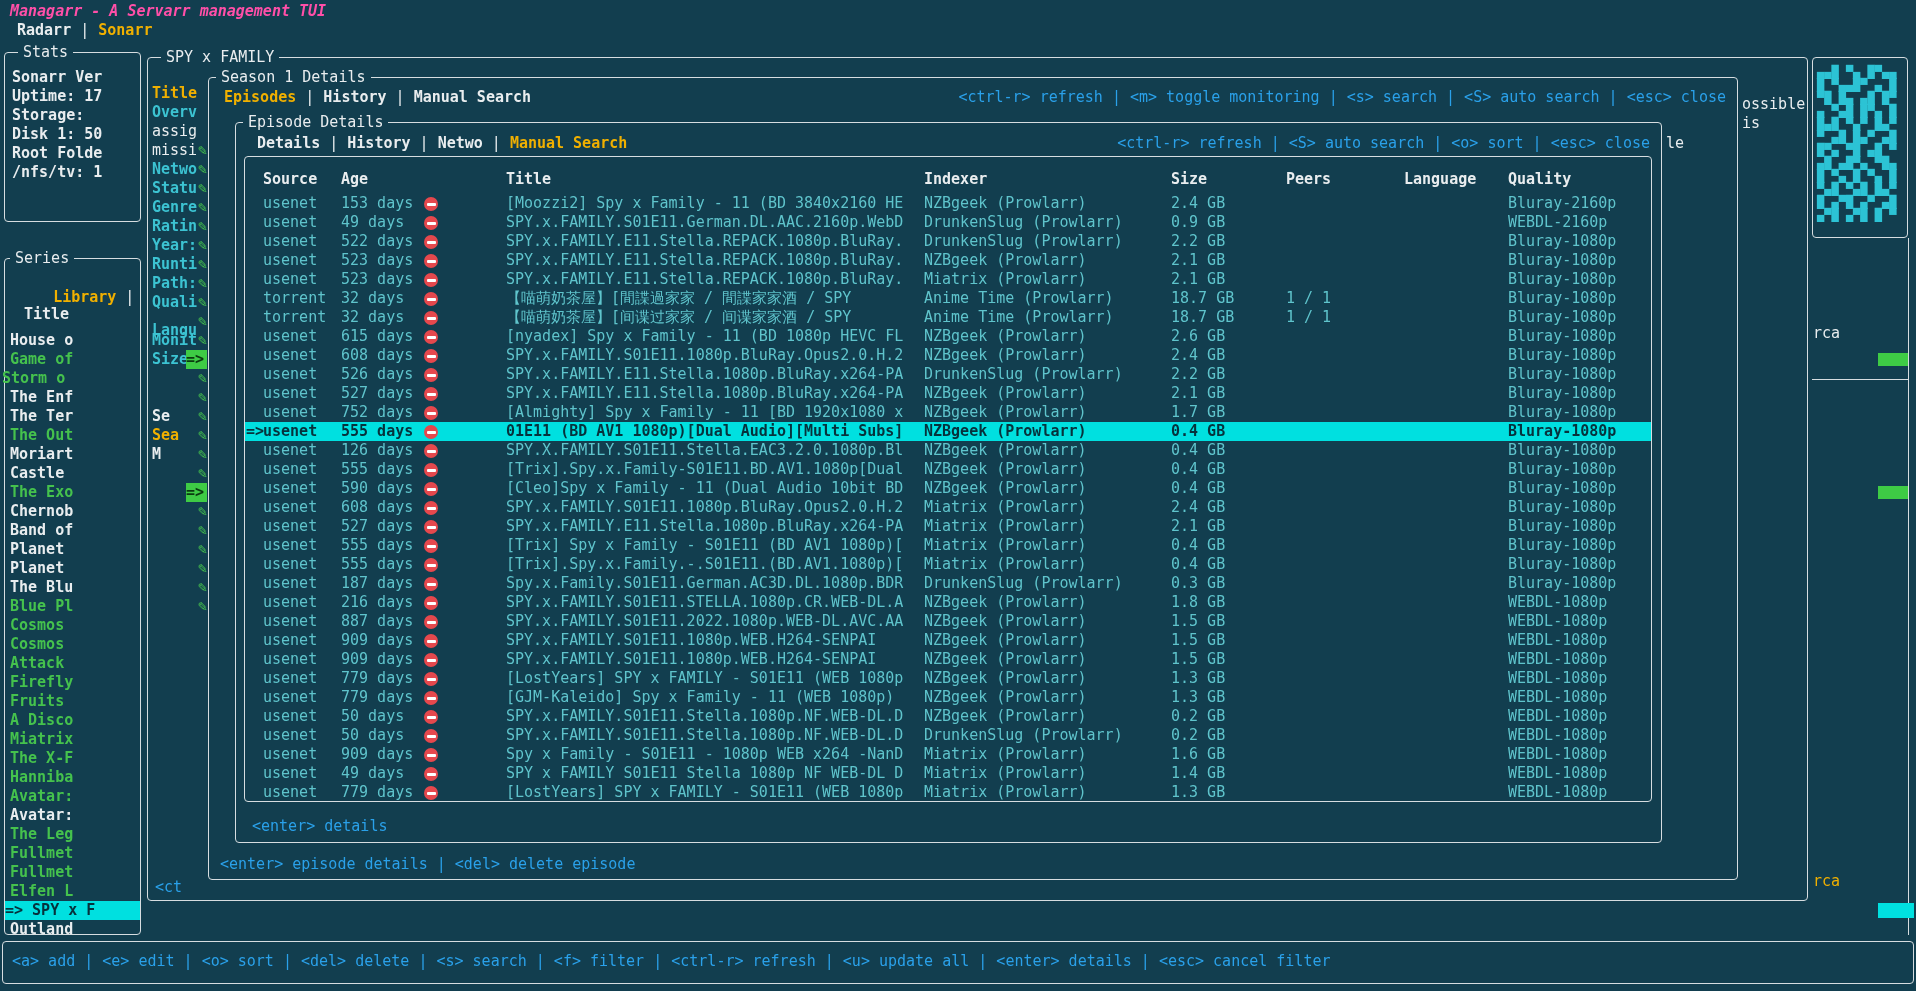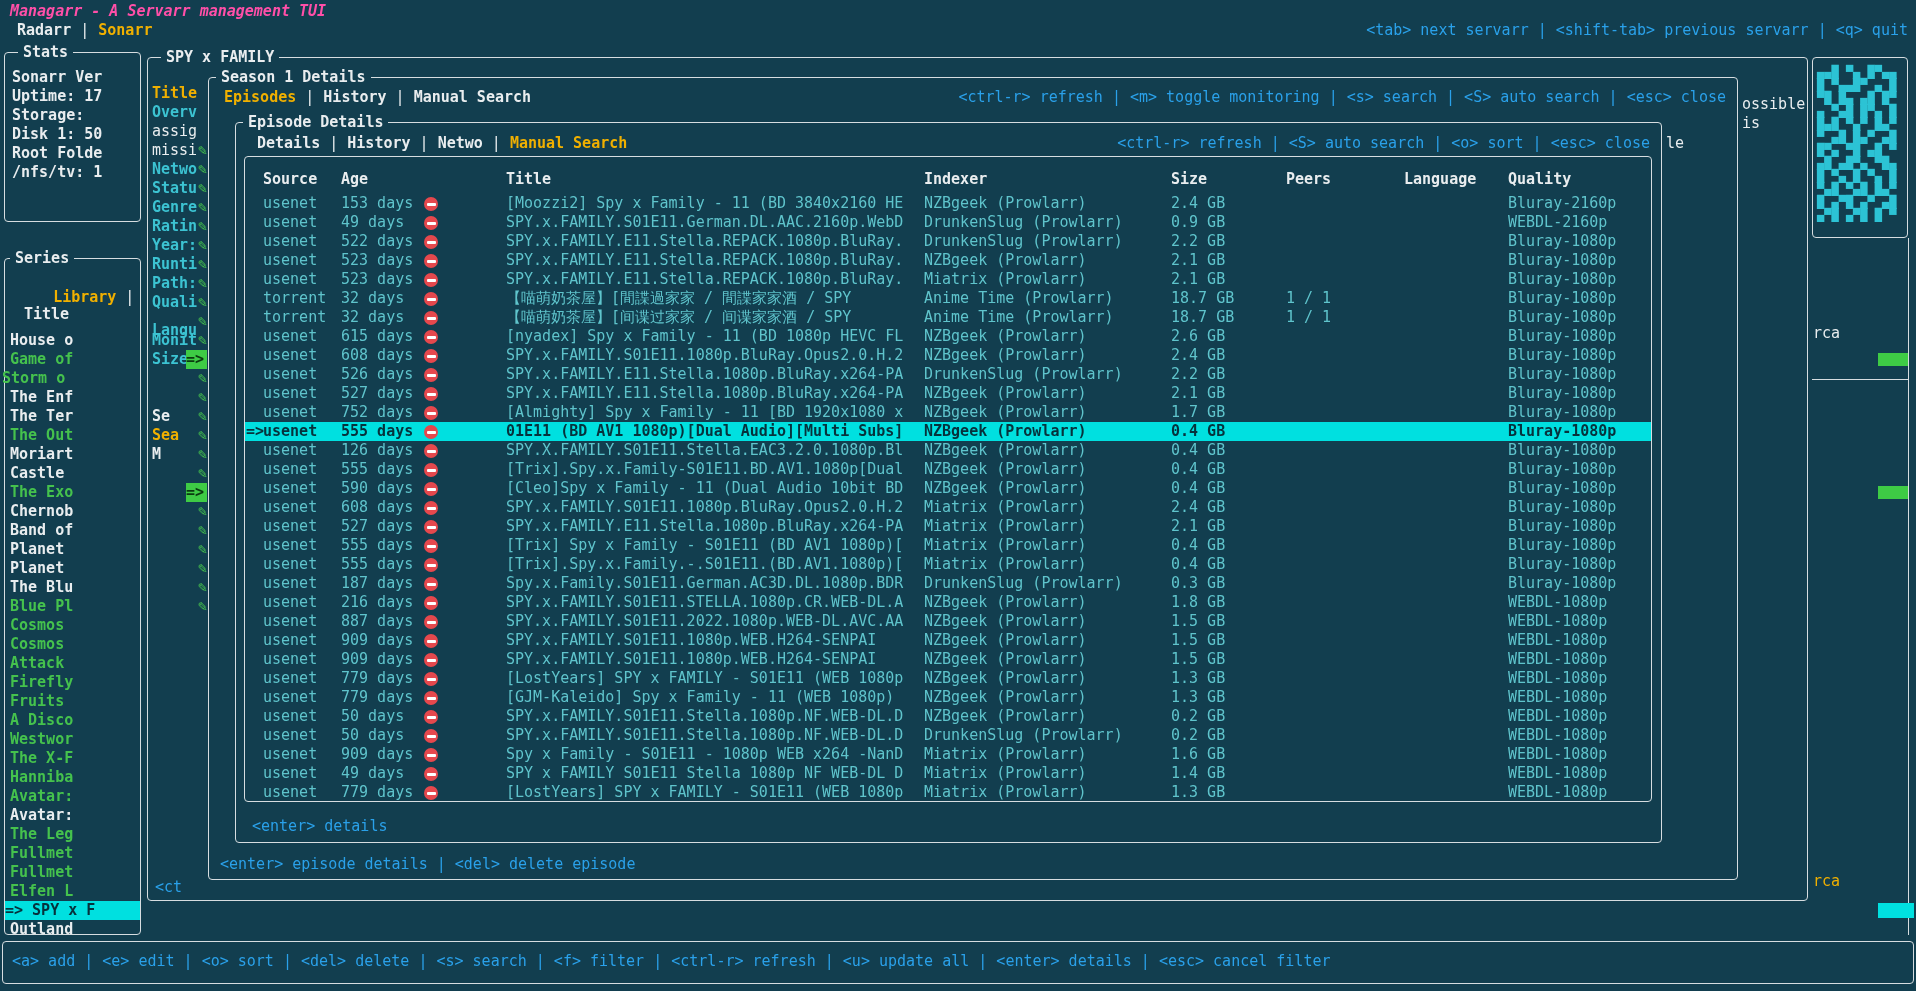--- a/index.html
+++ b/index.html
@@ -11,21 +11,21 @@
   .i{font-style:italic}
   .white{color:#e9edef}
   .gold{color:#f0b000}
   .blue{color:#2aa1ea}
   .green{color:#45c24d}
   .cyan{color:#3cc3d2}
   .mag{color:#ff4fa8}
   .panel{position:absolute;border:1px solid #d6dde0;border-radius:4px}
   .opaque{background:#123e4f}
   .ptitle{position:absolute;height:18px;line-height:18px;background:#123e4f;padding:0 5px;
-    font-weight:bold;white-space:pre}
+    font-weight:normal;white-space:pre}
   .hdr{position:absolute;top:170px;height:19px;line-height:19px;font-weight:bold;color:#e9edef;white-space:pre}
   .cell{position:absolute;top:0;white-space:pre;color:#5fc4cc}
   .rowsel .cell{color:#06323c;font-weight:bold}
   .selbg{position:absolute;left:245px;top:0;width:1406px;height:19px;background:#00e0e0}
   .reject{position:absolute;top:3px;width:14px;height:14px;border-radius:50%;background:#e5484d}
   .reject::after{content:"";position:absolute;left:2.5px;top:6px;width:9px;height:2.5px;background:#fff;border-radius:1px}
   .hlg{background:#3ecb45;color:#0b3a10;font-weight:bold;overflow:hidden}
   .ssel{background:#00e0e0;color:#06323c;font-weight:bold}
   .logo-row{position:absolute;font-size:12px;line-height:13px;color:#2cc3d5;white-space:pre}
   .bar{position:absolute}
@@ -35,21 +35,20 @@
   .z40{z-index:40}.z41{z-index:41}
 </style>
 </head>
 <body>
 
 <div id="screen">
 
   <div class="row mag b i" style="left:10px;top:2px">Managarr - A Servarr management TUI</div>
 
   <div class="row" style="left:17px;top:21px"><span class="b white">Radarr</span><span class="white"> | </span><span class="b gold">Sonarr</span></div>
-  <div class="row blue" style="right:8px;top:21px">&lt;tab&gt; next servarr | &lt;shift-tab&gt; previous servarr | &lt;q&gt; quit</div>
 
   <div class="panel z4" style="left:4px;top:52px;width:137px;height:170px"></div>
   <div class="ptitle z6" style="left:18px;top:43px">Stats</div>
 
   <div class="panel z4" style="left:4px;top:258px;width:137px;height:677px"></div>
   <div class="ptitle z6" style="left:10px;top:249px">Series</div>
   <div class="row z6" style="left:17px;top:269px">
     <span class="gold b">Library</span><span class="white"> |</span>
   </div>
   <div class="row white b z6" style="left:24px;top:305px">Title</div>
@@ -116,21 +115,21 @@
     <div class="row b z6 white" style="left: 10px; top: 540px;">Planet</div>
     <div class="row b z6 white" style="left: 10px; top: 559px;">Planet</div>
     <div class="row b z6 white" style="left: 10px; top: 578px;">The Blu</div>
     <div class="row b z6 green" style="left: 10px; top: 597px;">Blue Pl</div>
     <div class="row b z6 green" style="left: 10px; top: 616px;">Cosmos</div>
     <div class="row b z6 green" style="left: 10px; top: 635px;">Cosmos</div>
     <div class="row b z6 green" style="left: 10px; top: 654px;">Attack</div>
     <div class="row b z6 green" style="left: 10px; top: 673px;">Firefly</div>
     <div class="row b z6 green" style="left: 10px; top: 692px;">Fruits</div>
     <div class="row b z6 green" style="left: 10px; top: 711px;">A Disco</div>
-    <div class="row b z6 green" style="left: 10px; top: 730px;">Westwor</div>
+    <div class="row b z6 green" style="left: 10px; top: 730px;">Miatrix</div>
     <div class="row b z6 green" style="left: 10px; top: 749px;">The X-F</div>
     <div class="row b z6 green" style="left: 10px; top: 768px;">Hanniba</div>
     <div class="row b z6 green" style="left: 10px; top: 787px;">Avatar:</div>
     <div class="row b z6 white" style="left: 10px; top: 806px;">Avatar:</div>
     <div class="row b z6 green" style="left: 10px; top: 825px;">The Leg</div>
     <div class="row b z6 green" style="left: 10px; top: 844px;">Fullmet</div>
     <div class="row b z6 green" style="left: 10px; top: 863px;">Fullmet</div>
     <div class="row b z6 green" style="left: 10px; top: 882px;">Elfen L</div>
     <div class="row ssel z6" style="left: 5px; top: 901px; width: 135px;">=&gt; SPY x F</div>
     <div class="row b z6 white" style="left: 10px; top: 920px;">Outland</div>

